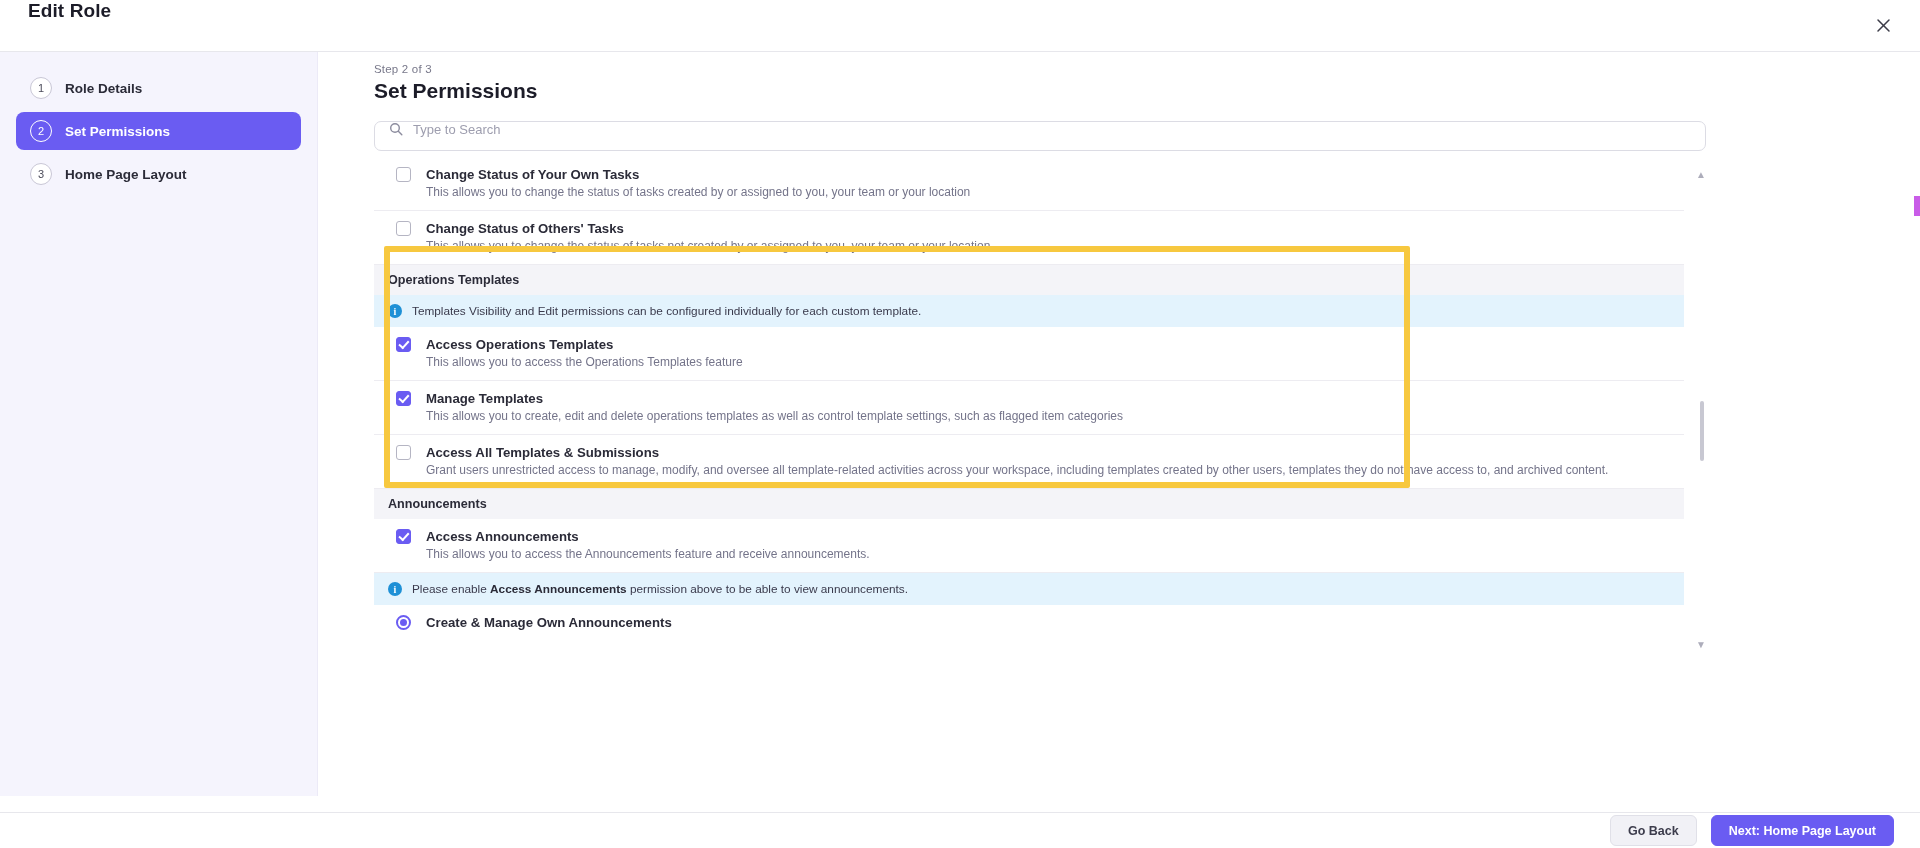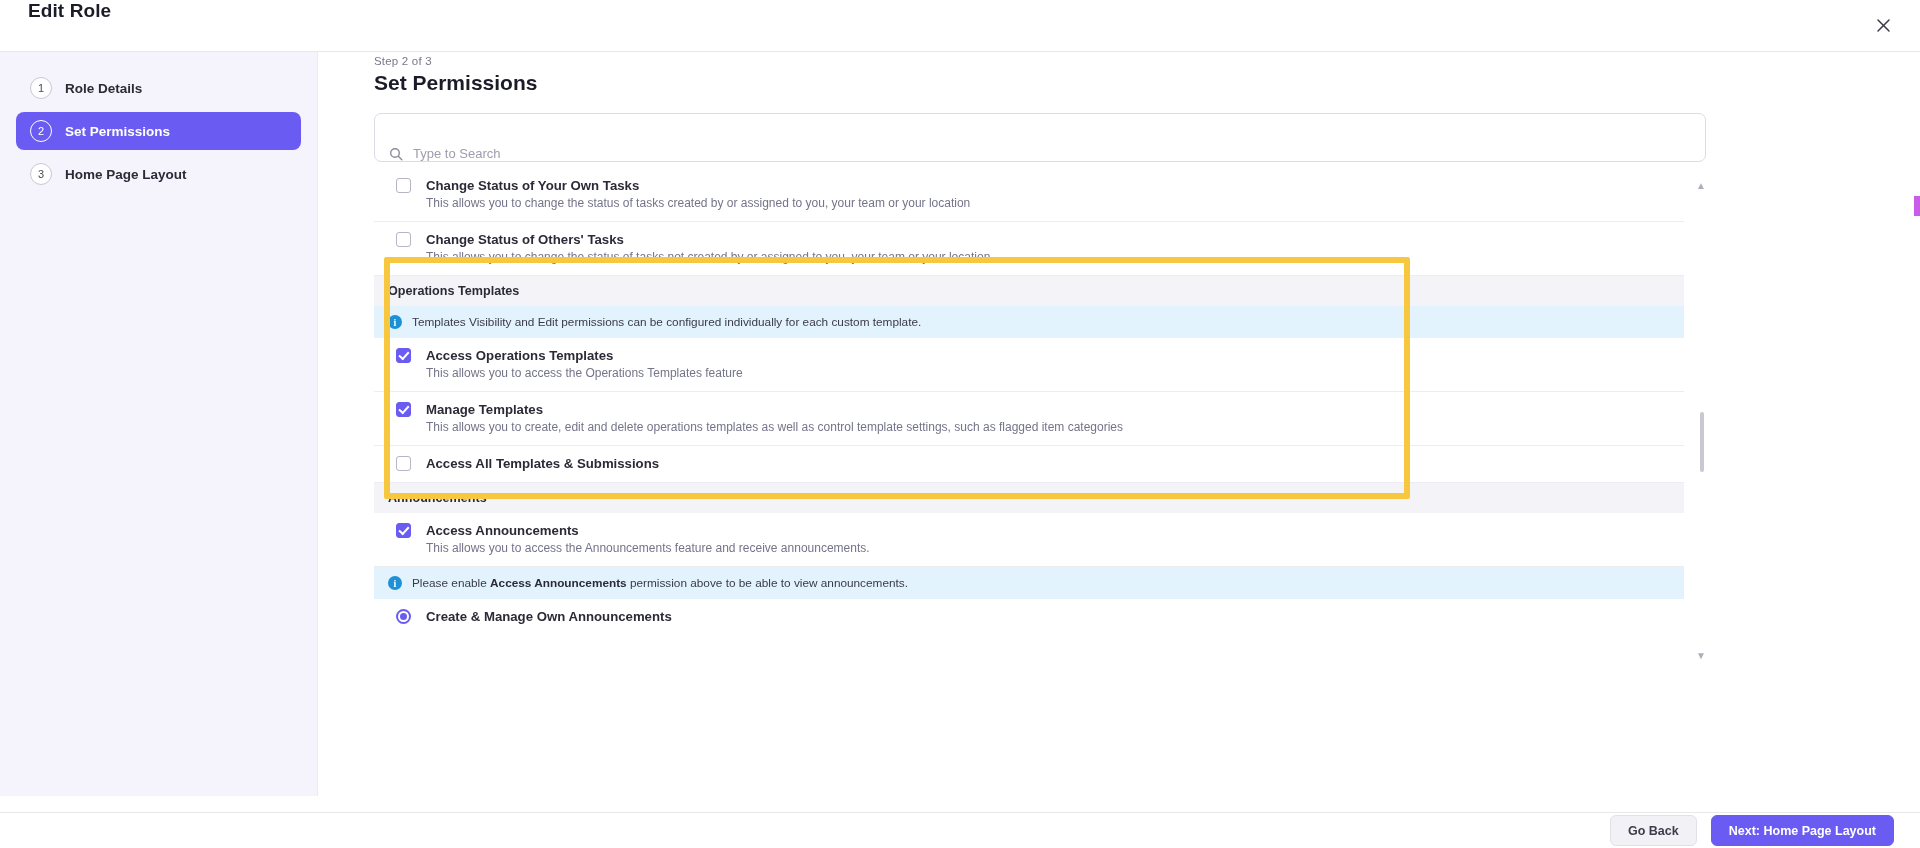--- a/index.html
+++ b/index.html
@@ -49,28 +49,28 @@
   .step.active { background: #6a5cf2; }
   .step.active .num { background: transparent; border-color: #ffffff; color:#fff; }
   .step.active .lbl { color: #ffffff; }
 
   
   .main {
     position: absolute; left: 319px; top: 52px;
     width: 1601px; height: 744px; background: #ffffff;
   }
   .main-inner { position: absolute; left: 55px; top: 0; width: 1360px; }
-  .step-label { font-size: 11.5px; color: #78788a; margin-top: 3px; letter-spacing:.2px; }
+  .step-label { font-size: 11.5px; color: #78788a; margin-top: 11px; letter-spacing:.2px; }
   .page-title { font-size: 21px; font-weight: 700; color: #1c1c28; margin-top: 4px; }
 
   
   .search {
-    margin-top: 18px; height: 49px; width: 1332px;
+    margin-top: 18px; height: 30px; width: 1332px;
     border: 1px solid #dcdce4; border-radius: 7px;
-    display: flex; align-items: flex-end; background: #fff;
+    display: flex; align-items: flex-start; background: #fff;
   }
   .search .si { margin: 0 10px 0 14px; color:#8c8c9e; display:flex; }
   .search input {
     flex: 1; border: none; outline: none; background: transparent;
     font-size: 13px; color: #2b2b38; font-family: inherit;
   }
   .search input::placeholder { color: #9d9dae; }
 
   
   .listwrap {
@@ -259,20 +259,21 @@
               <div class="perm-desc truncate-row">This allows you to create, edit and delete operations templates as well as control template settings, such as flagged item categories</div>
             </div>
           </div>
 
           <div class="perm">
             <div class="ctrl">
               <span class="cb"></span>
             </div>
             <div class="perm-body">
               <div class="perm-title">Access All Templates &amp; Submissions</div>
+              <div class="perm-desc">Grant users unrestricted access to manage, modify, and oversee all template-related activities across your workspace, including templates created by other users, templates they do not have access to, and archived content.</div>
             </div>
           </div>
 
           <div class="group-head">Announcements</div>
 
           <div class="perm">
             <div class="ctrl">
               <span class="cb checked"></span>
             </div>
             <div class="perm-body">

